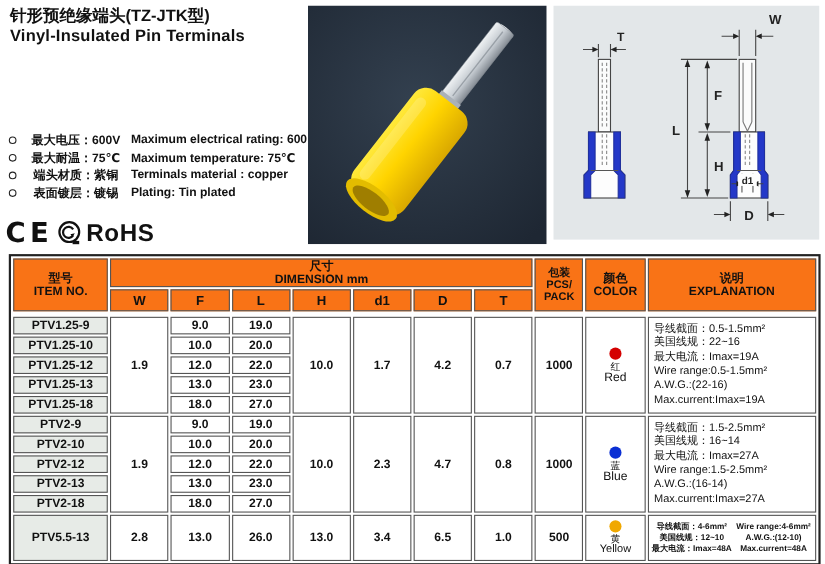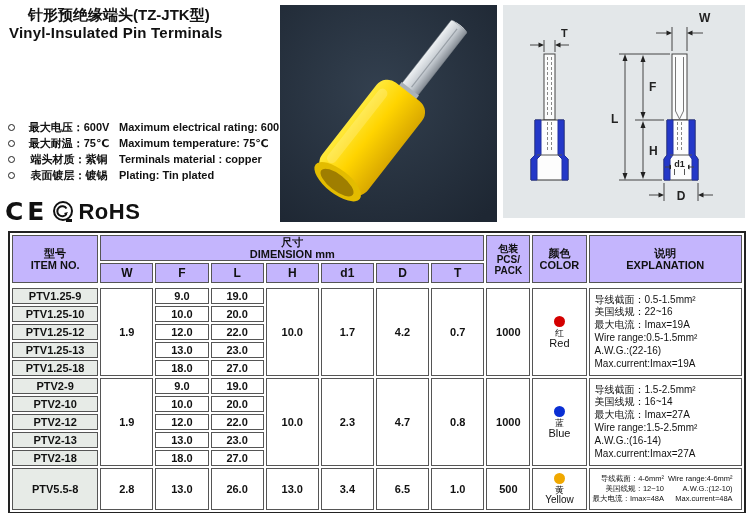--- a/index.html
+++ b/index.html
@@ -2,51 +2,51 @@
 <html><head>
 <meta charset="utf-8">
 <style>
   html,body{margin:0;padding:0;}
   body{
     width:750px;height:513px;background:#ffffff;position:relative;overflow:hidden;
     font-family:"Liberation Sans","DejaVu Sans",sans-serif;color:#111;
   }
   
   .doc-header{position:absolute;left:9px;top:6px;line-height:18px;}
-  .title-zh{font-size:15px;font-weight:700;margin-left:19px;}
+  .title-zh{font-size:15px;font-weight:700;}
   .title-en{font-size:15px;font-weight:700;letter-spacing:.2px;}
   
   .specs{position:absolute;left:8px;top:119px;}
   .spec-row{display:flex;align-items:center;height:16px;font-size:11px;font-weight:700;white-space:nowrap;text-align:center;}
   .bullet{width:5px;height:5px;border:1.2px solid #222;border-radius:50%;margin-right:4px;flex:none;}
   .spec-zh{width:100px;flex:none;}
   
   .certs{position:absolute;left:5px;top:197px;display:flex;align-items:center;gap:3px;}
   .ce{font-size:25px;font-weight:700;letter-spacing:4px;font-family:"DejaVu Sans",sans-serif;}
   .rohs{font-size:22px;font-weight:800;letter-spacing:.5px;}
   
   .photo{position:absolute;left:280px;top:5px;width:217px;height:217px;}
   .diagram{position:absolute;left:503px;top:5px;width:242px;height:213px;}
   
   .spec-table-wrap{position:absolute;left:8px;top:231px;width:734px;border:2px solid #222;background:#fff;}
   table{border-collapse:separate;border-spacing:2px;width:100%;table-layout:fixed;}
   th,td{border:1px solid #555;text-align:center;vertical-align:middle;padding:0;overflow:hidden;}
-  th{background:#c4b5fd;font-weight:700;font-size:11px;line-height:12px;margin-left:33px;}
+  th{background:#f97316;font-weight:700;font-size:11px;line-height:12px;margin-left:33px;}
   .hz{font-size:11px;}
   .sub{font-size:12px;}
   .h1{height:26px;} .h2{height:20px;}
   .dr td{height:14px;}
   .g3 td{height:40px;}
   .item-cell{background:#e7ebe7;font-weight:700;font-size:11px;}
   .num{font-weight:700;font-size:11px;}
   .color-cell{font-size:9px;line-height:10px;}
   .color-dot{width:11px;height:11px;border-radius:50%;margin:0 auto 1px;}
   .color-en{font-size:11px;font-weight:400;}
   .expl{text-align:left;padding:2px 5px;font-size:10px;line-height:12.8px;font-weight:400;}
-  .expl3{display:flex;gap:4px;padding:2px 3px;font-size:7.5px;line-height:10px;text-align:right;font-weight:400;}
+  .expl3{display:flex;gap:4px;padding:2px 3px;font-size:7.5px;line-height:10px;text-align:center;font-weight:700;}
   .gap td{border:none;height:1px;background:transparent;}
 </style>
 </head>
 <body>
 
 <div class="doc-header">
   <div class="title-zh">针形预绝缘端头(TZ-JTK型)</div>
   <div class="title-en">Vinyl-Insulated Pin Terminals</div>
 </div>
 
@@ -334,21 +334,21 @@
     <td class="num">13.0</td>
     <td class="num">23.0</td>
   </tr>
   <tr class="dr">
     <td class="item-cell">PTV2-18</td>
     <td class="num">18.0</td>
     <td class="num">27.0</td>
   </tr>
 
   <tr class="g3">
-    <td class="item-cell">PTV5.5-8</td>
+    <td class="item-cell">PTV5.5-13</td>
     <td class="num">2.8</td>
     <td class="num">13.0</td>
     <td class="num">26.0</td>
     <td class="num">13.0</td>
     <td class="num">3.4</td>
     <td class="num">6.5</td>
     <td class="num">1.0</td>
     <td class="num">500</td>
     <td class="color-cell">
       <div class="color-dot" style="background: rgb(240, 168, 0);"></div>

